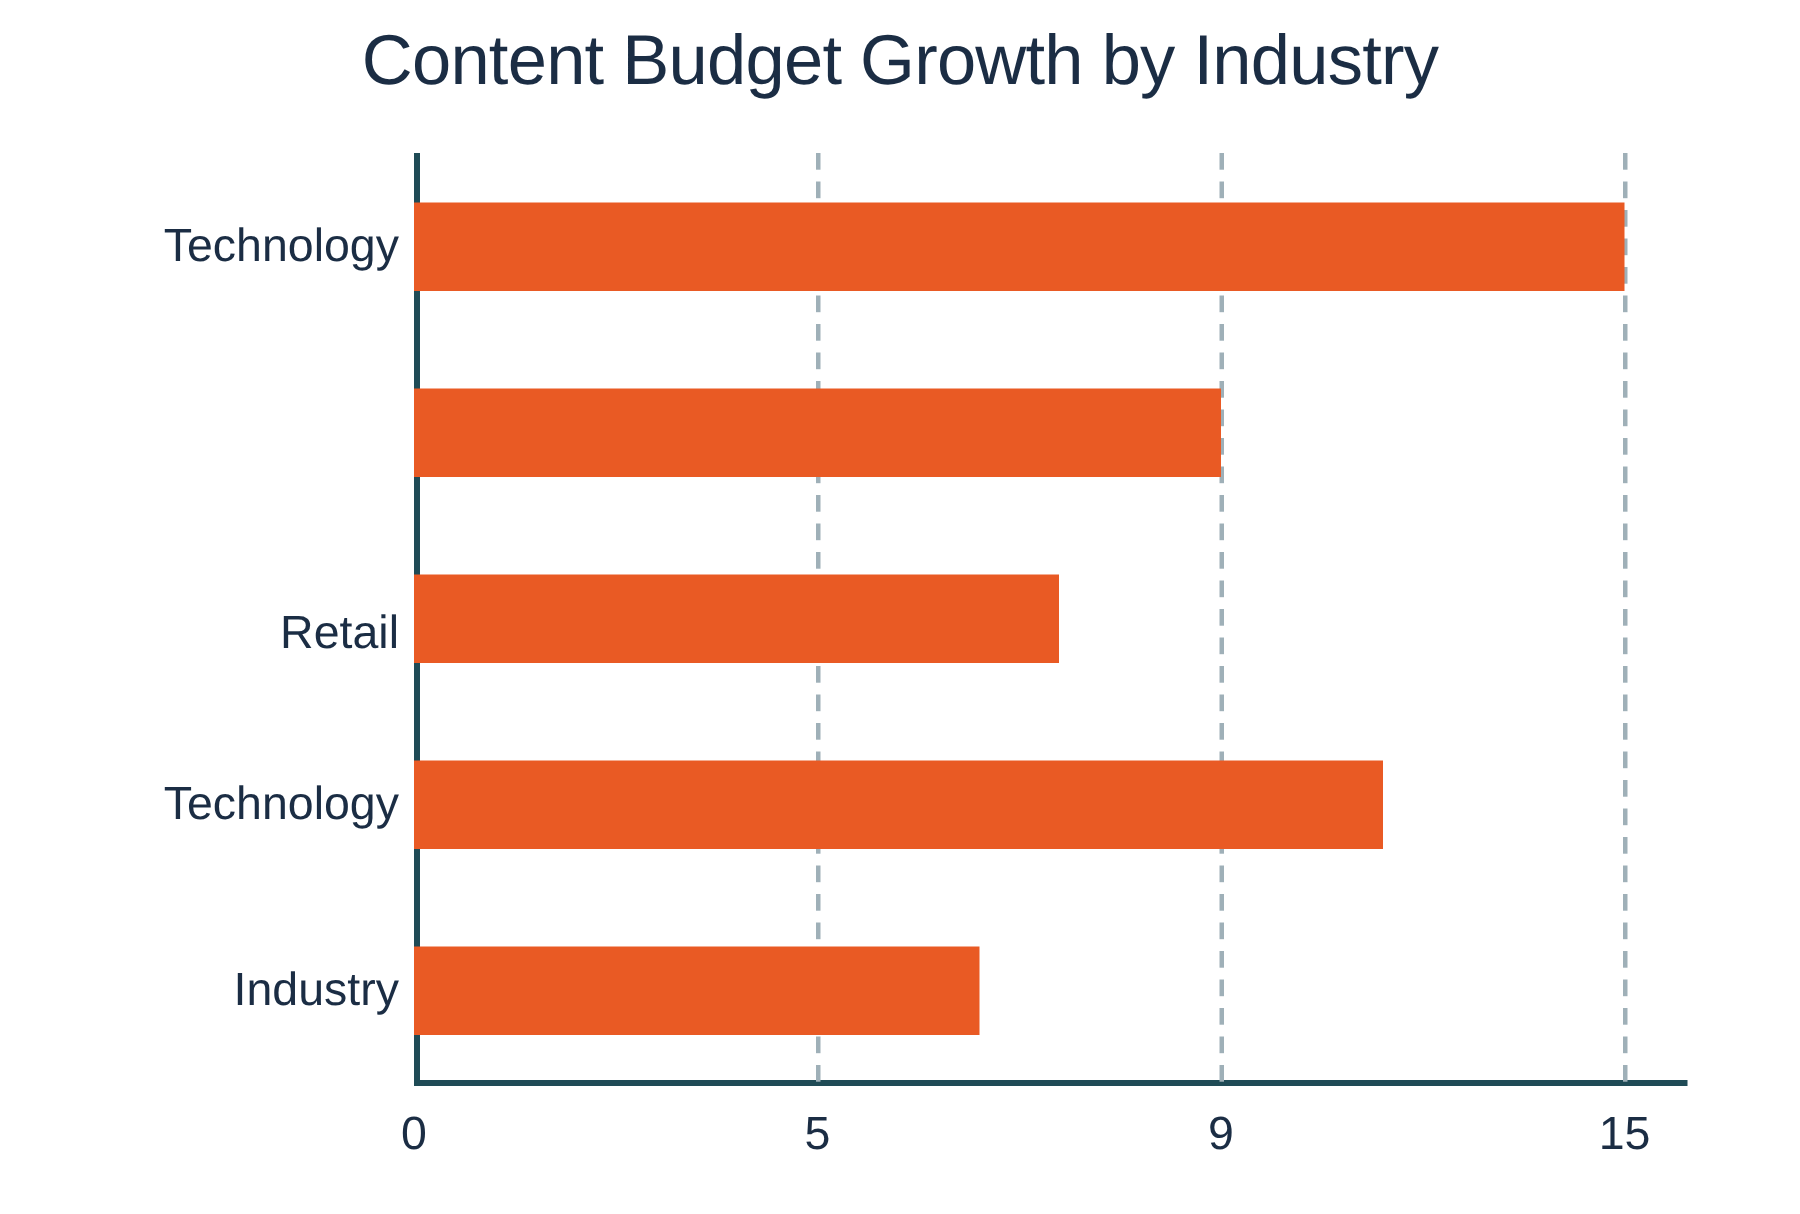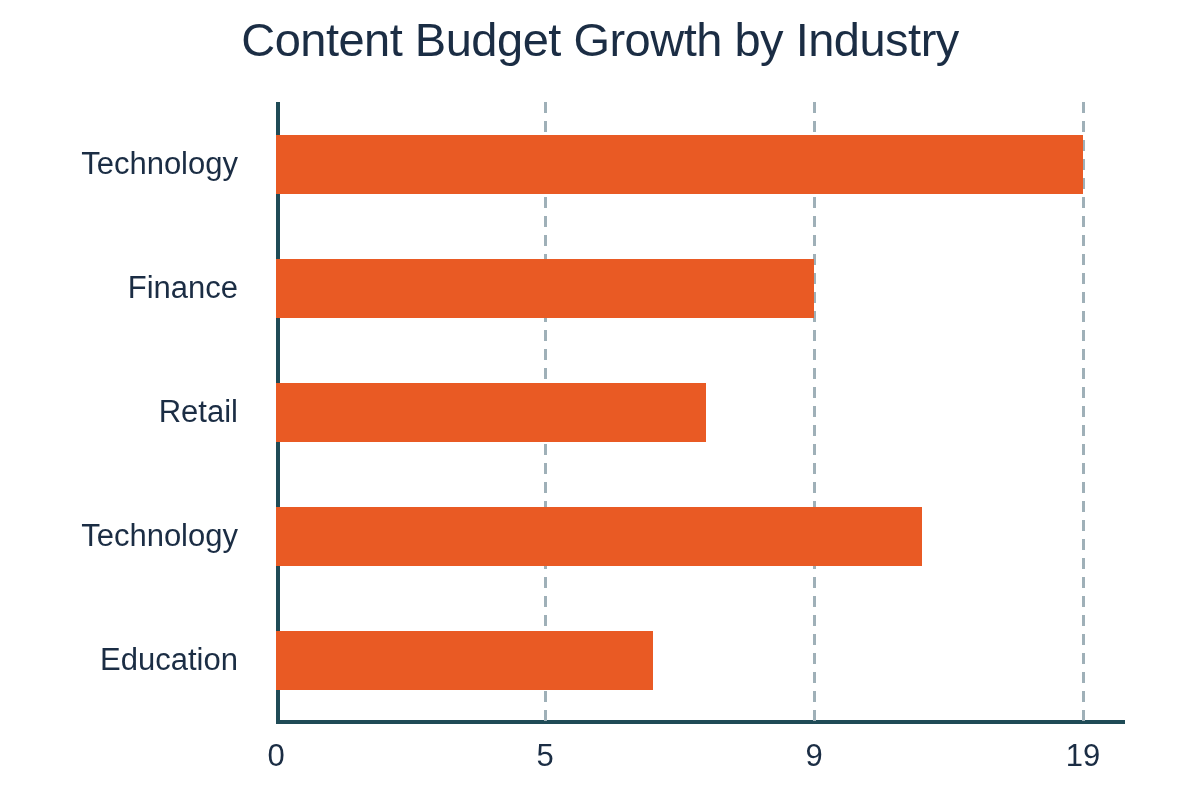--- a/index.html
+++ b/index.html
@@ -90,20 +90,21 @@
     text-align: right;
     font-size: 31px;
     color: #1b2d44;
     white-space: nowrap;
   }
   .ytick-label {
     left: 0;
     width: 238px;
     right: auto;
     transform: translateY(-50%);
+    padding-left: 28px;
   }
 
   
   .xtick-label {
     position: absolute;
     top: 738px;
     font-size: 31px;
     color: #1b2d44;
     text-align: center;
     white-space: nowrap;
@@ -126,21 +127,20 @@
       <div class="gridline" style="left: 536.523px;"></div>
       <div class="gridline" style="left: 805.534px;"></div>
       <div class="bar" style="top: 32.5px; width: 807.034px; background: rgb(233, 90, 36);"></div>
       <div class="bar" style="top: 156.5px; width: 538.023px; background: rgb(233, 90, 36);"></div>
       <div class="bar" style="top: 280.5px; width: 430.418px; background: rgb(233, 90, 36);"></div>
       <div class="bar" style="top: 404.5px; width: 645.627px; background: rgb(233, 90, 36);"></div>
       <div class="bar" style="top: 528.5px; width: 376.616px; background: rgb(233, 90, 36);"></div>
     </div>
 
 <div class="ytick-label" style="top: 164px;">Technology</div>
-    <div class="ytick-label" style="top: 288px;">Finance</div>
-    <div class="ytick-label" style="top: 412px;">Retail</div>
+    <div class="ytick-label" style="top: 422px;">Retail</div>
     <div class="ytick-label" style="top: 536px;">Technology</div>
-    <div class="ytick-label" style="top: 660px;">Education</div>
+    <div class="ytick-label" style="top: 660px;">Industry</div>
     <div class="xtick-label" style="left: 276px;">0</div>
     <div class="xtick-label" style="left: 545.011px;">5</div>
     <div class="xtick-label" style="left: 814.023px;">9</div>
-    <div class="xtick-label" style="left: 1083.03px;">19</div>
+    <div class="xtick-label" style="left: 1083.03px;">15</div>
   </div>
 
 </body></html>

